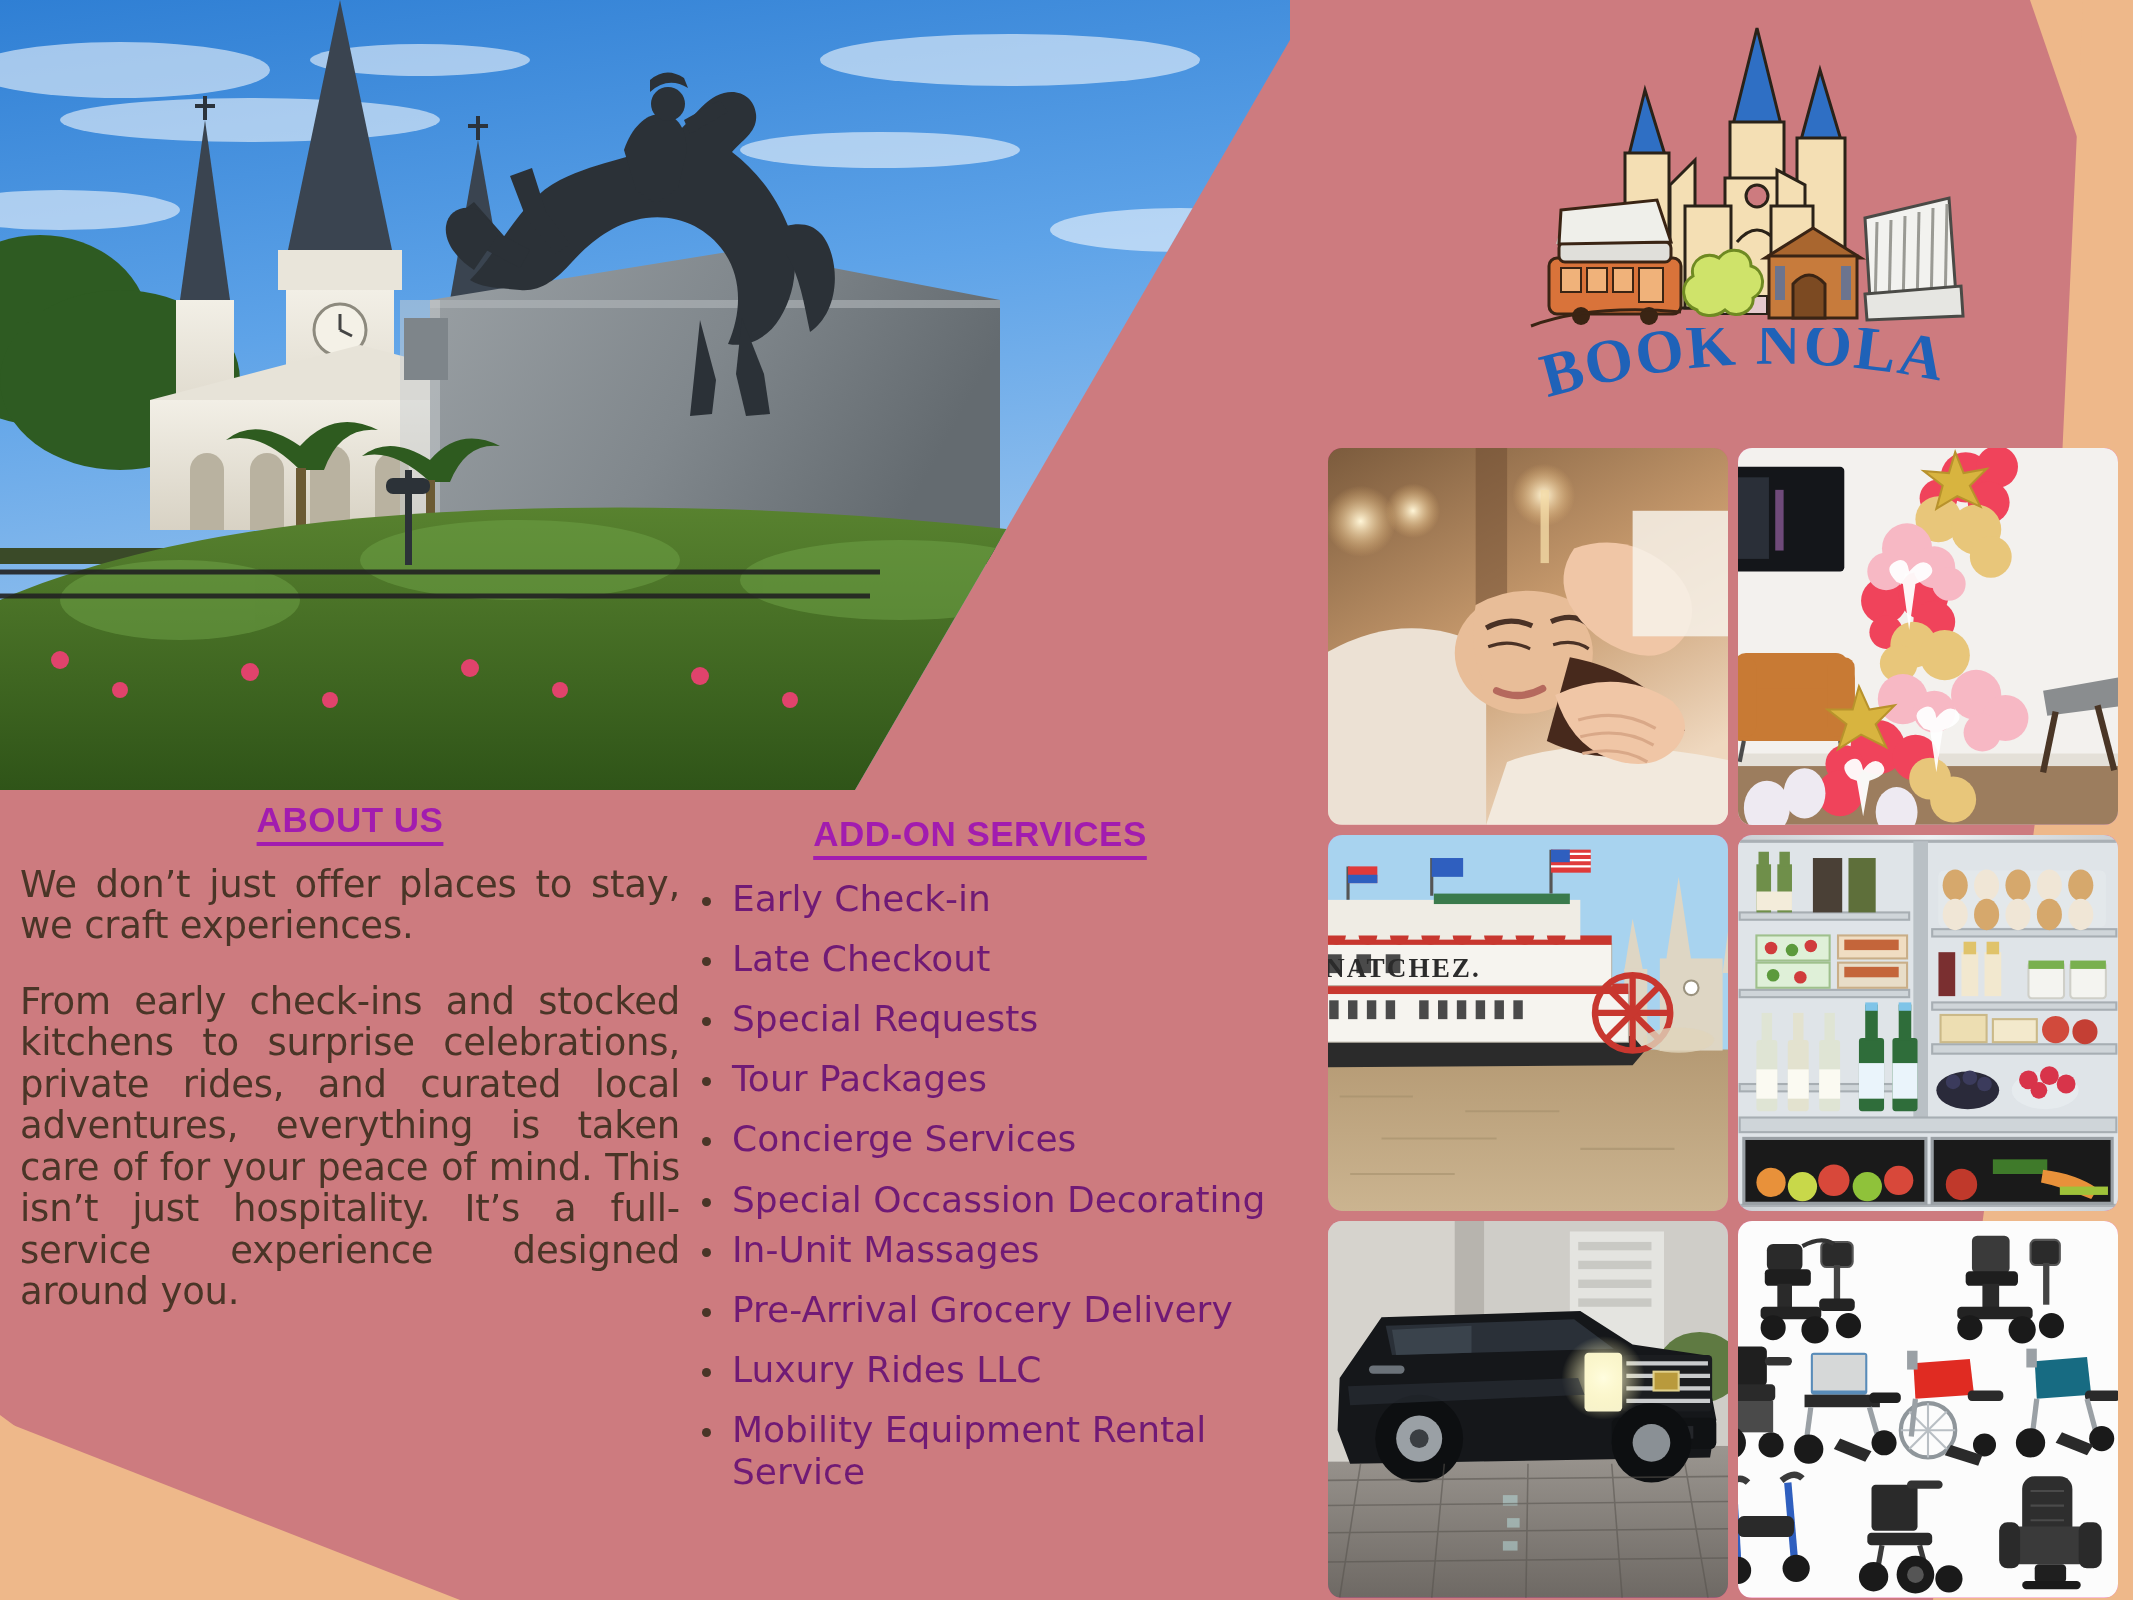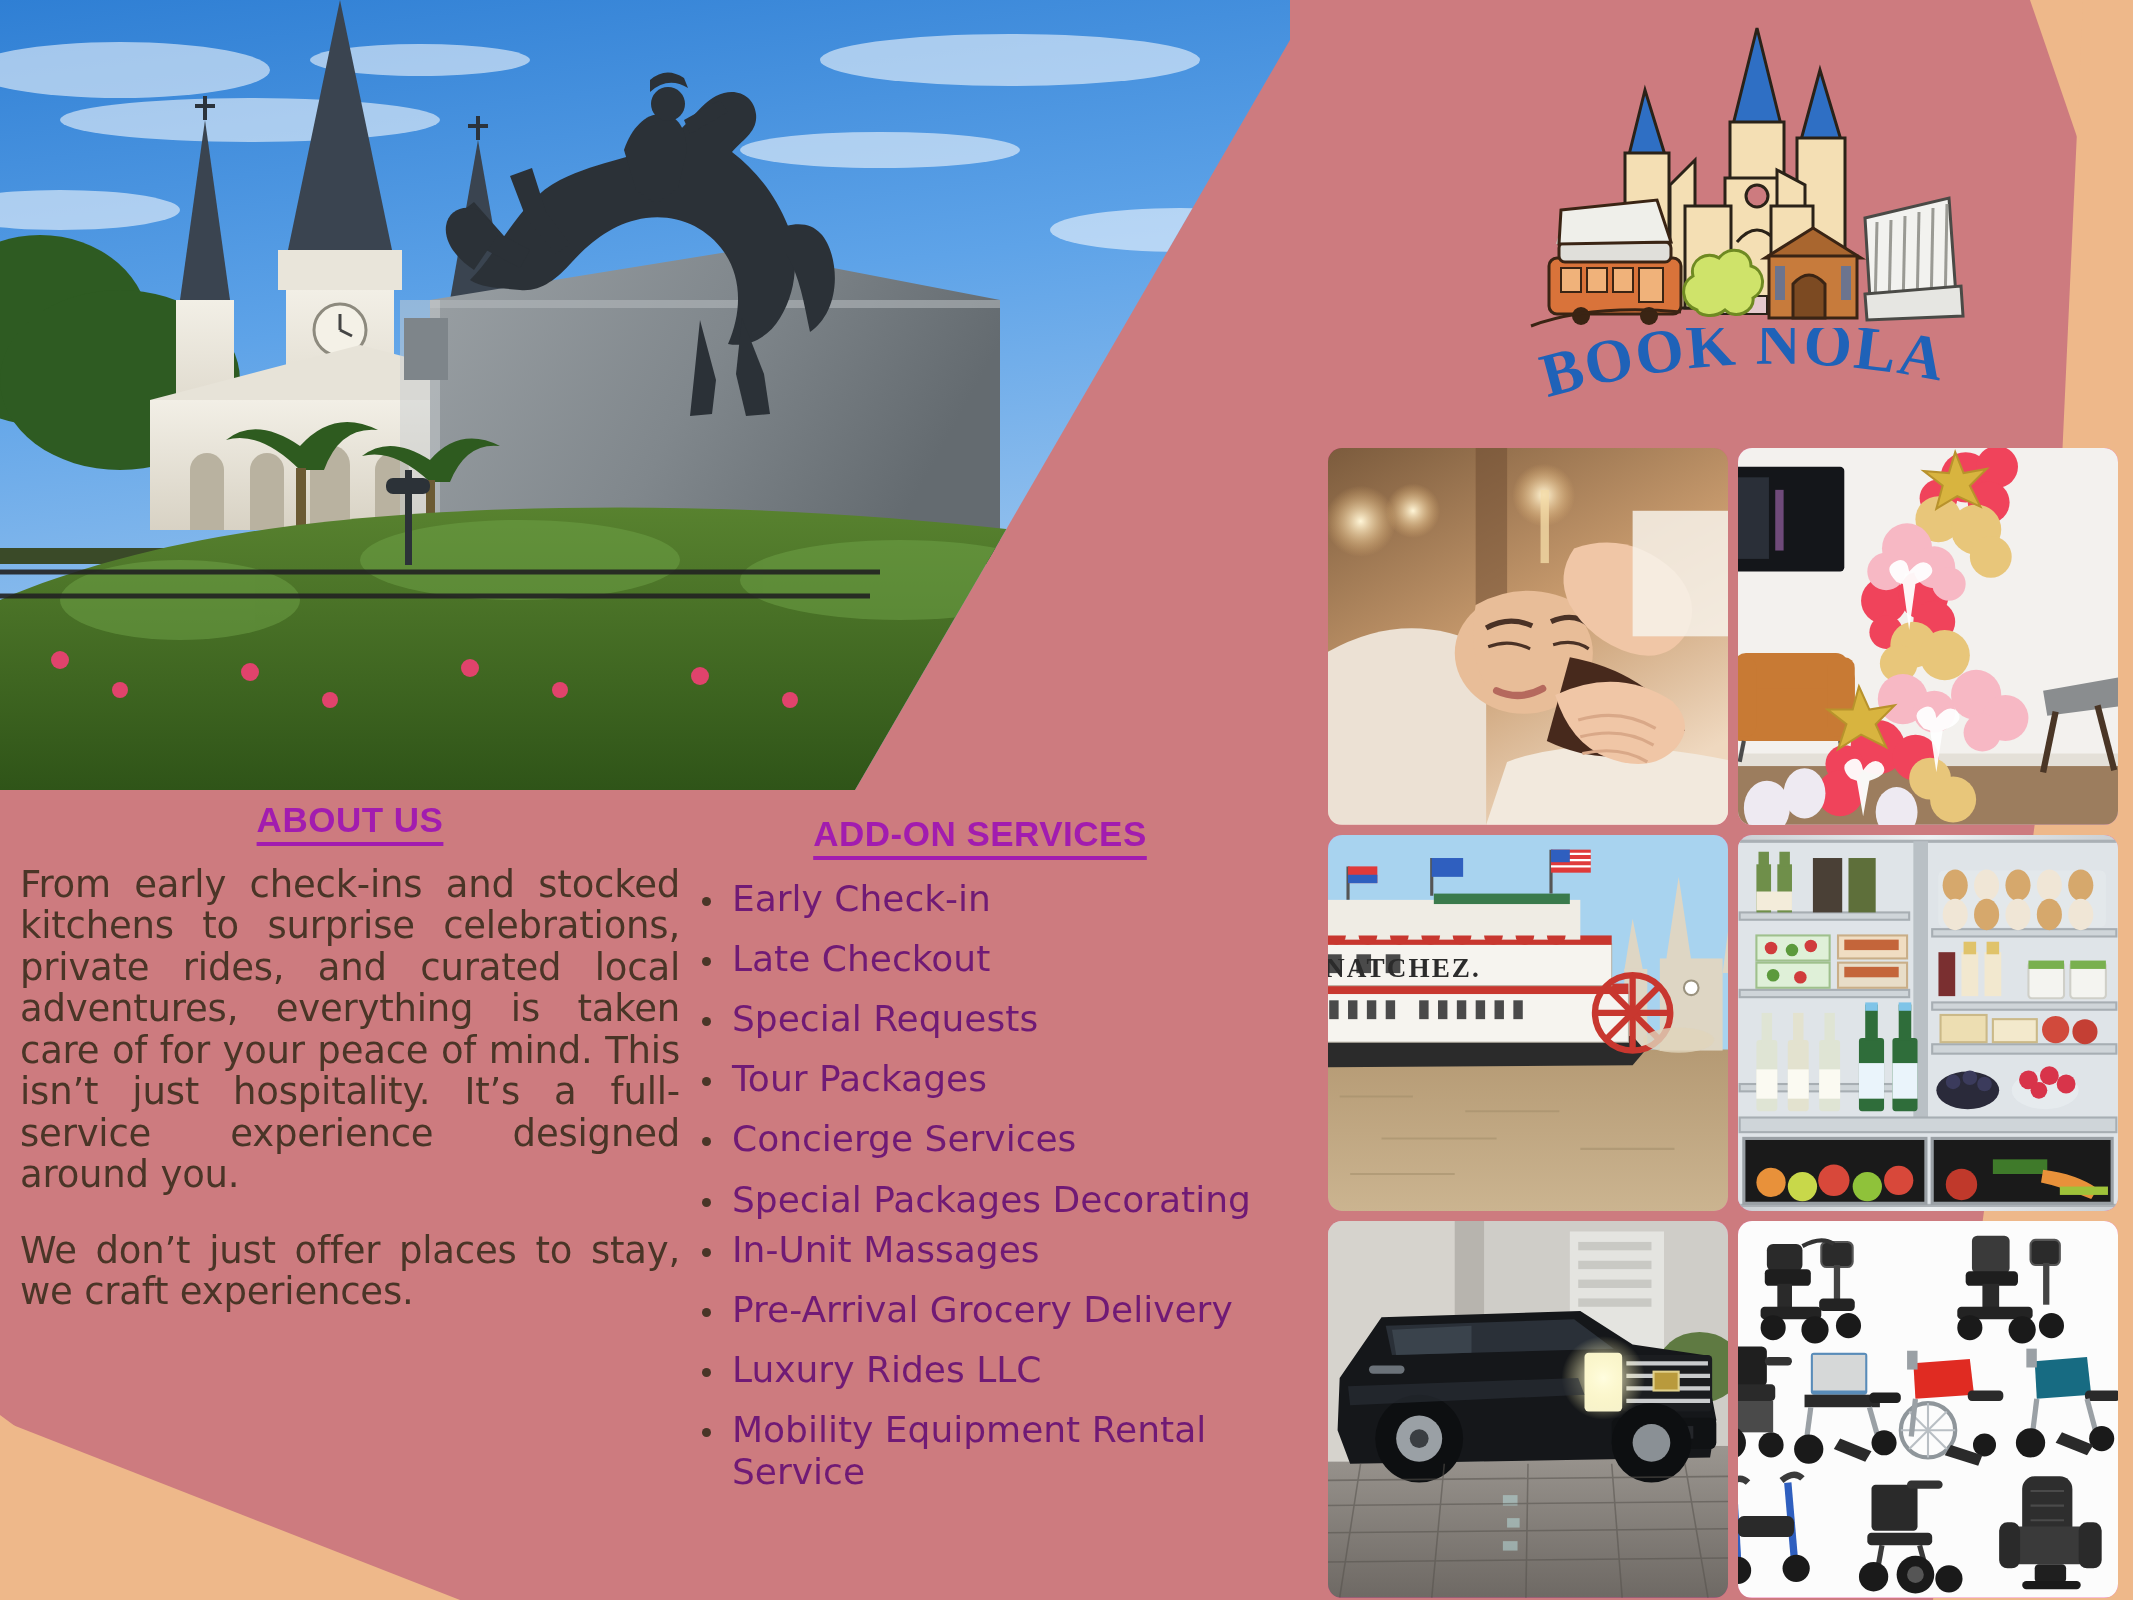--- a/index.html
+++ b/index.html
@@ -879,33 +879,33 @@
               <line x1="30" y1="28" x2="62" y2="28"></line>
             <line x1="30" y1="42" x2="62" y2="42"></line>
           </g>
         </g>
       </svg>
     </div>
   </div>
 
   <div class="col-about">
     <h2 class="heading">ABOUT US</h2>
+    <p class="about-p">We don’t just offer places to stay, we craft experiences.</p>
     <p class="about-p">From early check-ins and stocked kitchens to surprise celebrations, private rides, and curated local adventures, everything is taken care of for your peace of mind. This isn’t just hospitality. It’s a full-service experience designed around you.</p>
-    <p class="about-p">We don’t just offer places to stay, we craft experiences.</p>
   </div>
 
   <div class="col-services">
     <h2 class="heading">ADD-ON SERVICES</h2>
     <ul class="services">
       <li>Early Check-in</li>
       <li>Late Checkout</li>
       <li>Special Requests</li>
       <li>Tour Packages</li>
       <li>Concierge Services</li>
-      <li class="tight">Special Packages Decorating</li>
+      <li class="tight">Special Occassion Decorating</li>
       <li>In-Unit Massages</li>
       <li>Pre-Arrival Grocery Delivery</li>
       <li>Luxury Rides LLC</li>
       <li>Mobility Equipment Rental Service</li>
     </ul>
   </div>
 
 </div>
 
 </body></html>

